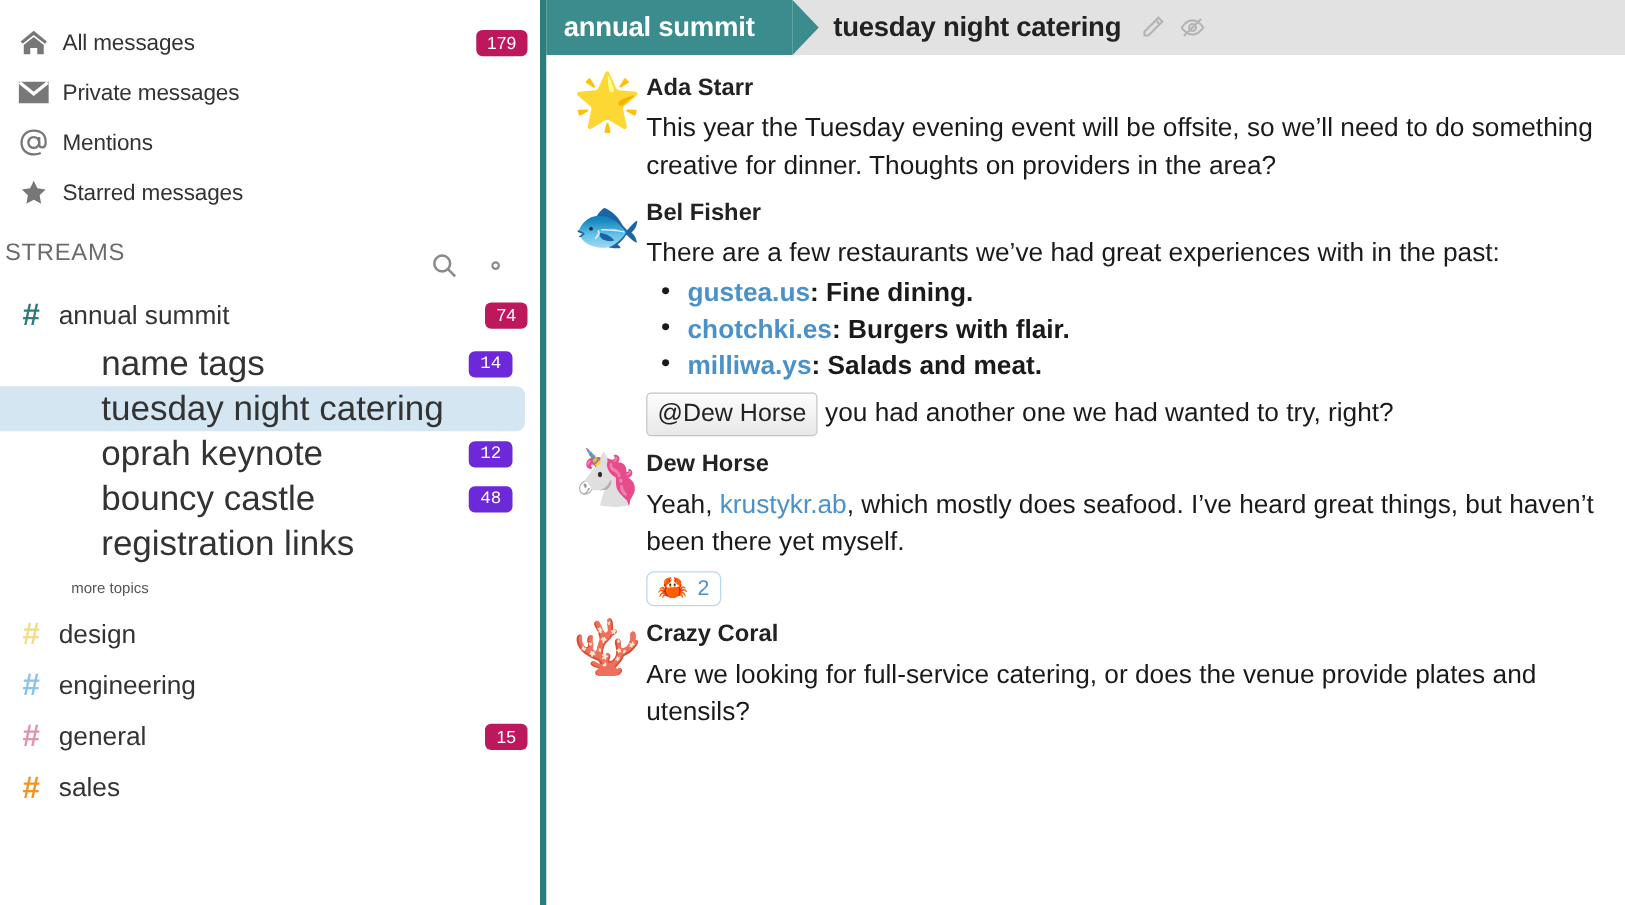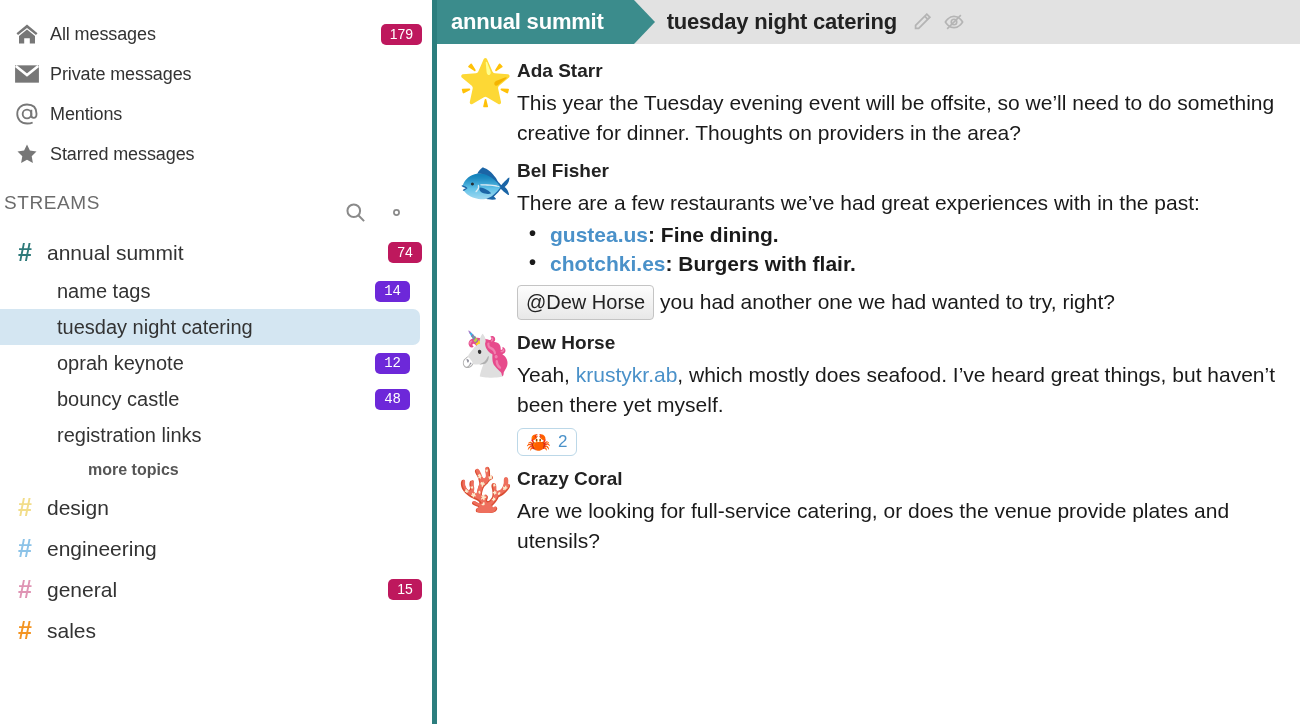--- a/index.html
+++ b/index.html
@@ -84,24 +84,24 @@
     height: 36px;
     padding-left: 57px; padding-right: 10px;
     cursor: pointer;
     width: 420px;
   }
   .topic-row.active {
     background: #d4e6f2;
     border-top-right-radius: 7px;
     border-bottom-right-radius: 7px;
   }
-  .topic-name { font-size: 20px; color: #333333; white-space: nowrap; }
+  .topic-name { font-size: 28px; color: #333333; white-space: nowrap; margin-left: 24px; }
   .more-topics {
-    padding-left: 88px; font-size: 16px; color: #555555;
-    height: 34px; display: flex; align-items: center; cursor: pointer; font-weight: bold;
+    padding-left: 57px; font-size: 12px; color: #555555;
+    height: 34px; display: flex; align-items: center; cursor: pointer;
   }
 
   
   .pane {
     flex: 1 1 auto; height: 724px;
     position: relative;
     background: #ffffff;
     border-left: 5px solid #2c7e7e;
   }
   .topbar {
@@ -339,20 +339,21 @@
       </div>
 
       <div class="msg">
         <div class="avatar">🐟</div>
         <div class="msg-body">
           <div class="sender">Bel Fisher</div>
           <div class="text">There are a few restaurants we’ve had great experiences with in the past:</div>
           <ul class="bullets">
             <li><span class="link">gustea.us</span><span>: Fine dining.</span></li>
             <li><span class="link">chotchki.es</span><span>: Burgers with flair.</span></li>
+            <li><span class="link">milliwa.ys</span><span>: Salads and meat.</span></li>
           </ul>
           <div class="mention-line">
             <span class="mention">@Dew Horse</span><span> you had another one we had wanted to try, right?</span>
           </div>
         </div>
       </div>
 
       <div class="msg">
         <div class="avatar">🦄</div>
         <div class="msg-body">

